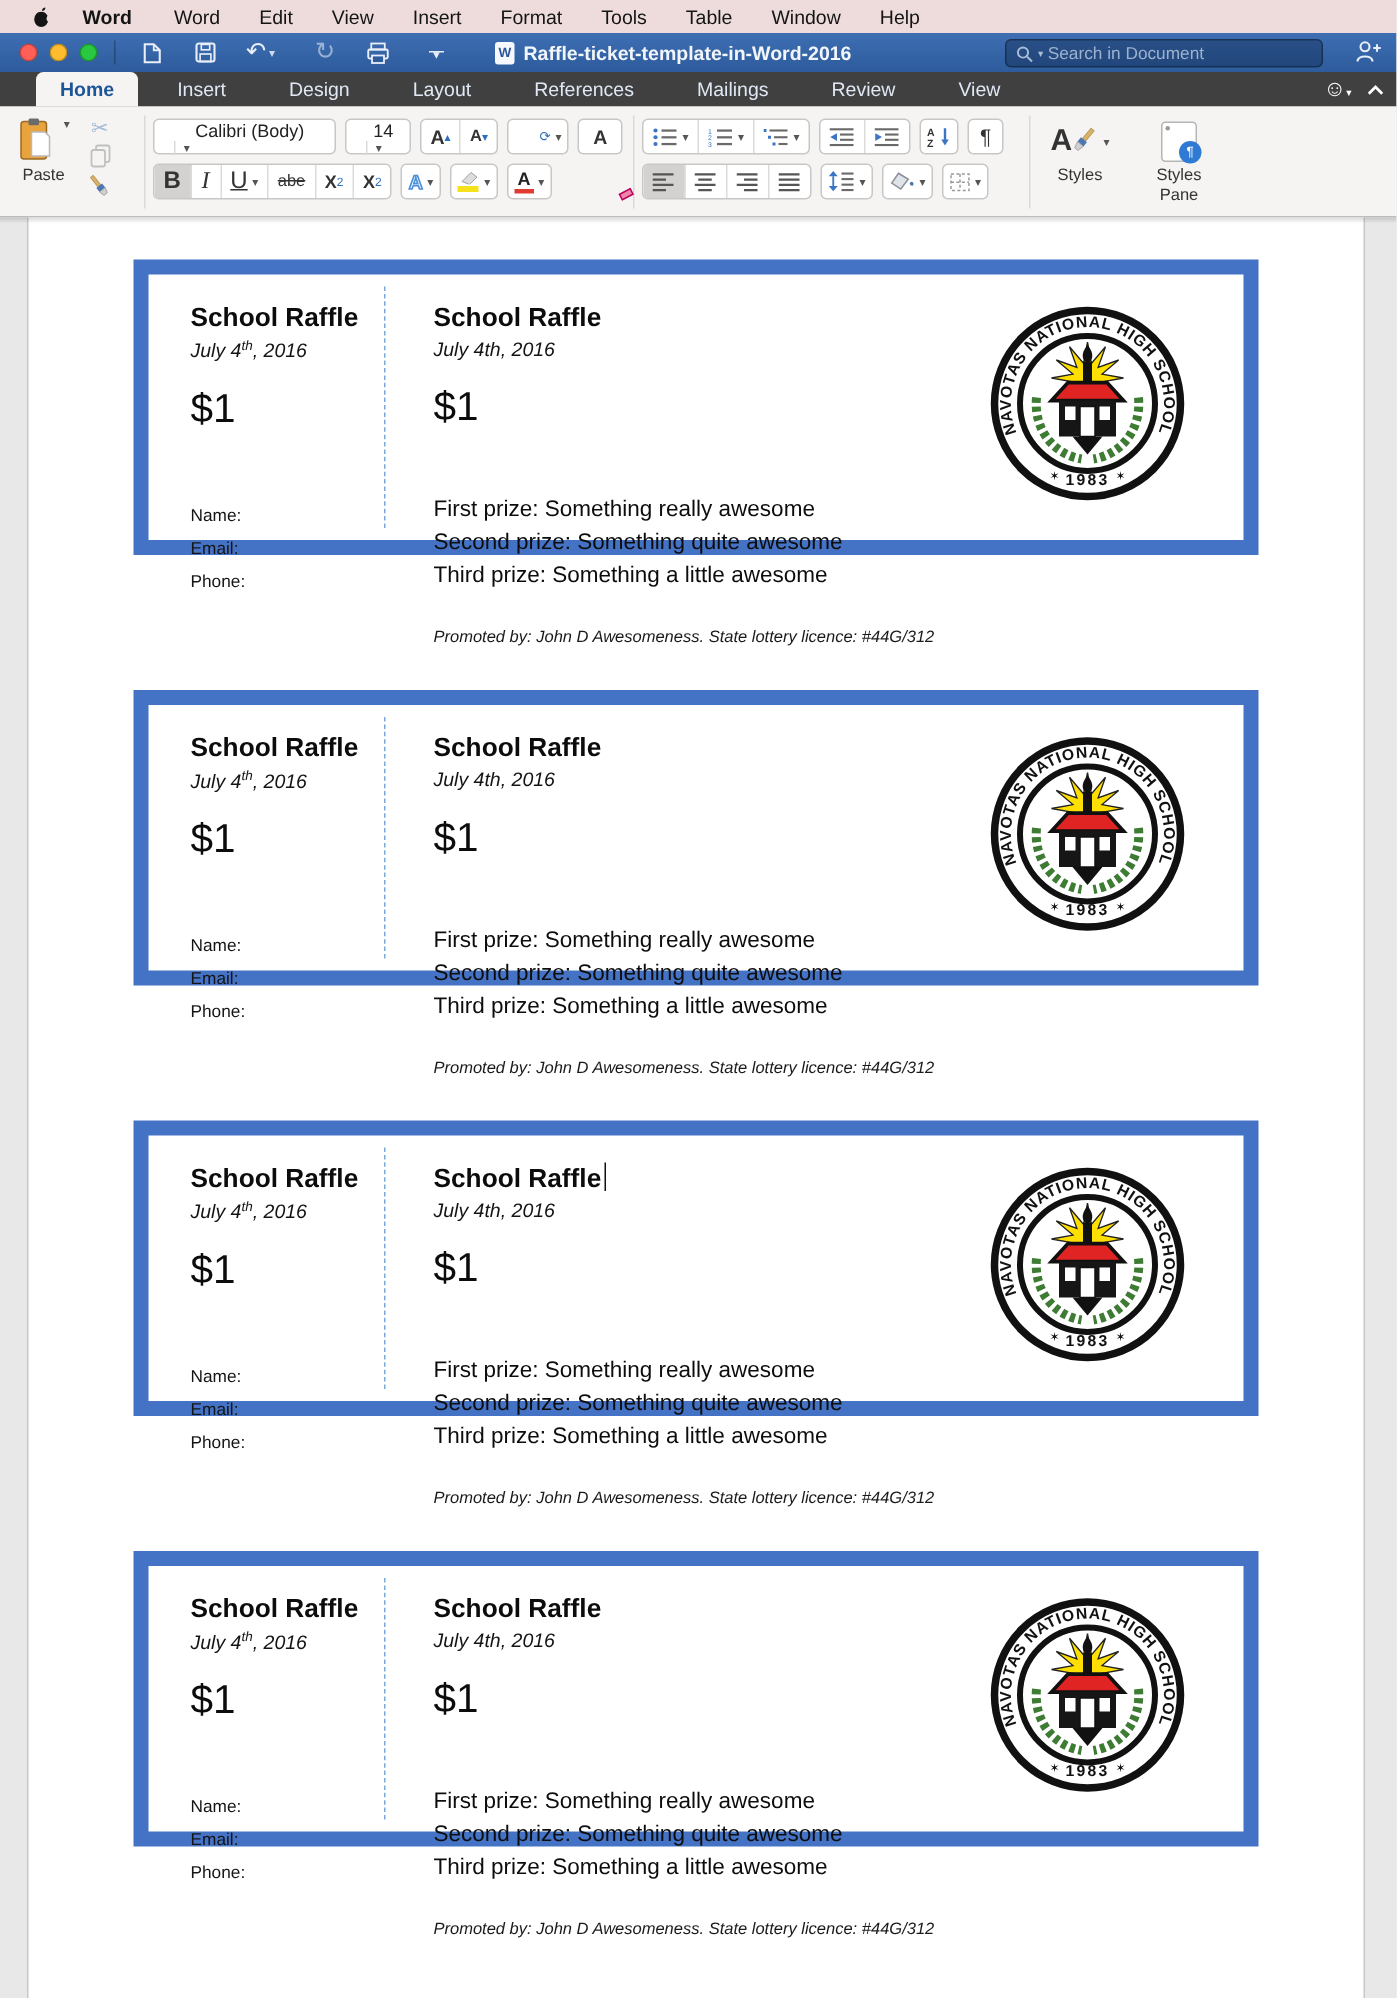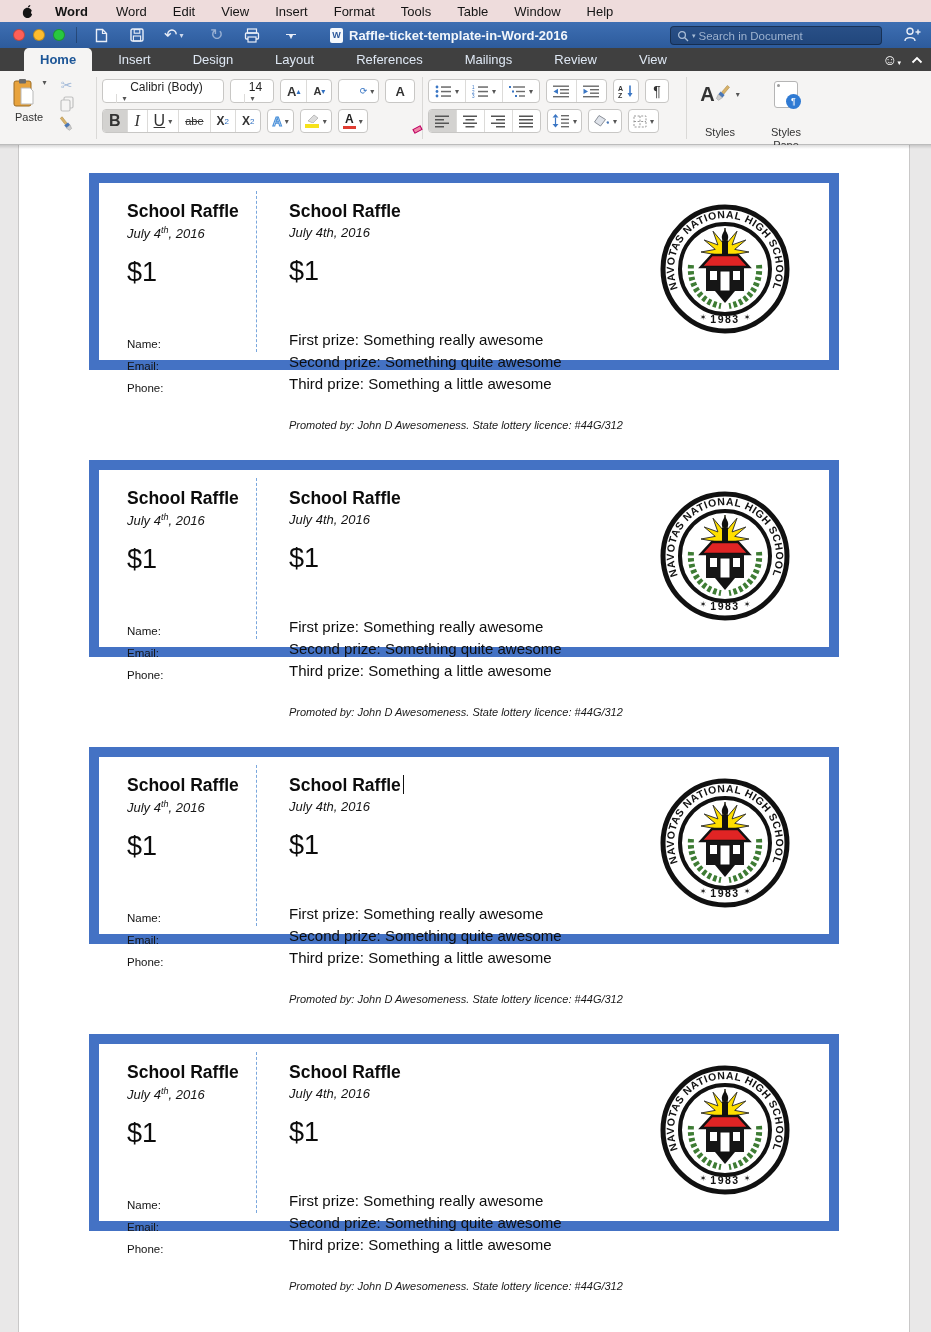--- a/index.html
+++ b/index.html
@@ -95,21 +95,21 @@
   .eraser { position:absolute; right:-7px; bottom:1px; width:9px; height:5px; background:#ef86a5;
     border:0.5px solid #b06; transform:rotate(-28deg); }
   .hl-stack,.fc-stack { display:flex; flex-direction:column; align-items:center; line-height:1; }
   .fc-a { font-size:12px; font-weight:700; color:#222; }
   .fc-bar { width:13px; height:3px; background:#e03c31; margin-top:1px; }
   .hl-bar { width:14px; height:3.5px; background:#f6e21b; margin-top:1px; }
 
   .g-para { position:absolute; left:428px; top:8px; }
   .g-styles { position:absolute; left:692px; top:6px; display:flex; gap:10px; }
   .big-btn { display:flex; flex-direction:column; align-items:center; width:56px; }
-  .big-btn .lab { font-size:11px; color:#333; margin-top:15px; text-align:center; line-height:1.15; }
+  .big-btn .lab { font-size:11px; color:#333; margin-top:0; text-align:center; line-height:1.15; }
   .styles-a { font-size:20px; font-weight:700; color:#333; }
   .pane-ic { position:relative; width:24px; height:27px; background:#fff; border:1px solid #b5b5b5;
     border-radius:3px; }
   .pane-dot { position:absolute; left:2px; top:2px; width:3px; height:3px; background:#9a9a9a; border-radius:50%; }
   .pane-circ { position:absolute; right:-4px; bottom:-2px; width:15px; height:15px; background:#2f7ad3;
     border-radius:50%; color:#fff; font-size:9px; display:flex; align-items:center; justify-content:center; }
 
   
   .docarea { position:absolute; left:0; top:145px; width:100%; height:1187px; background:#e9e8e8; }
   .docarea::before { content:""; position:absolute; left:0; top:0; width:100%; height:4px;

